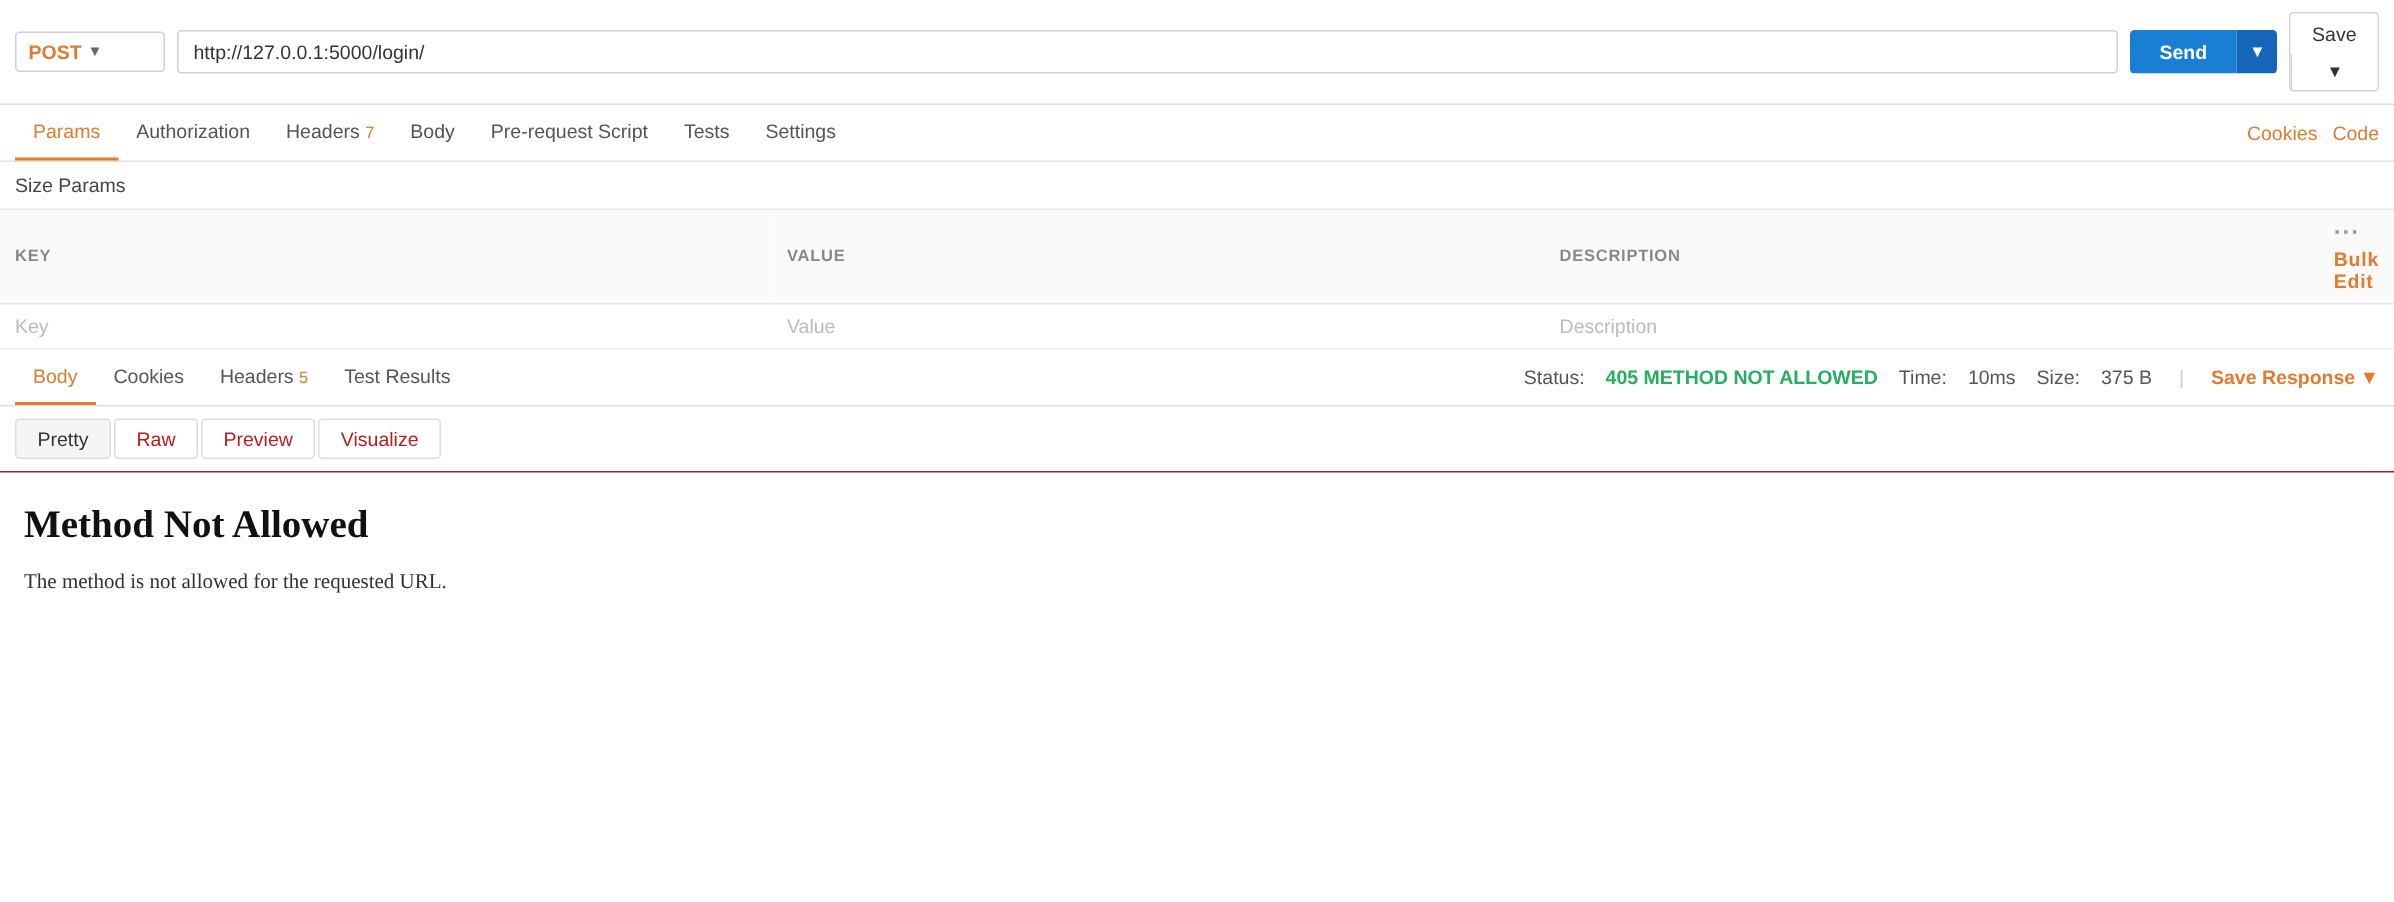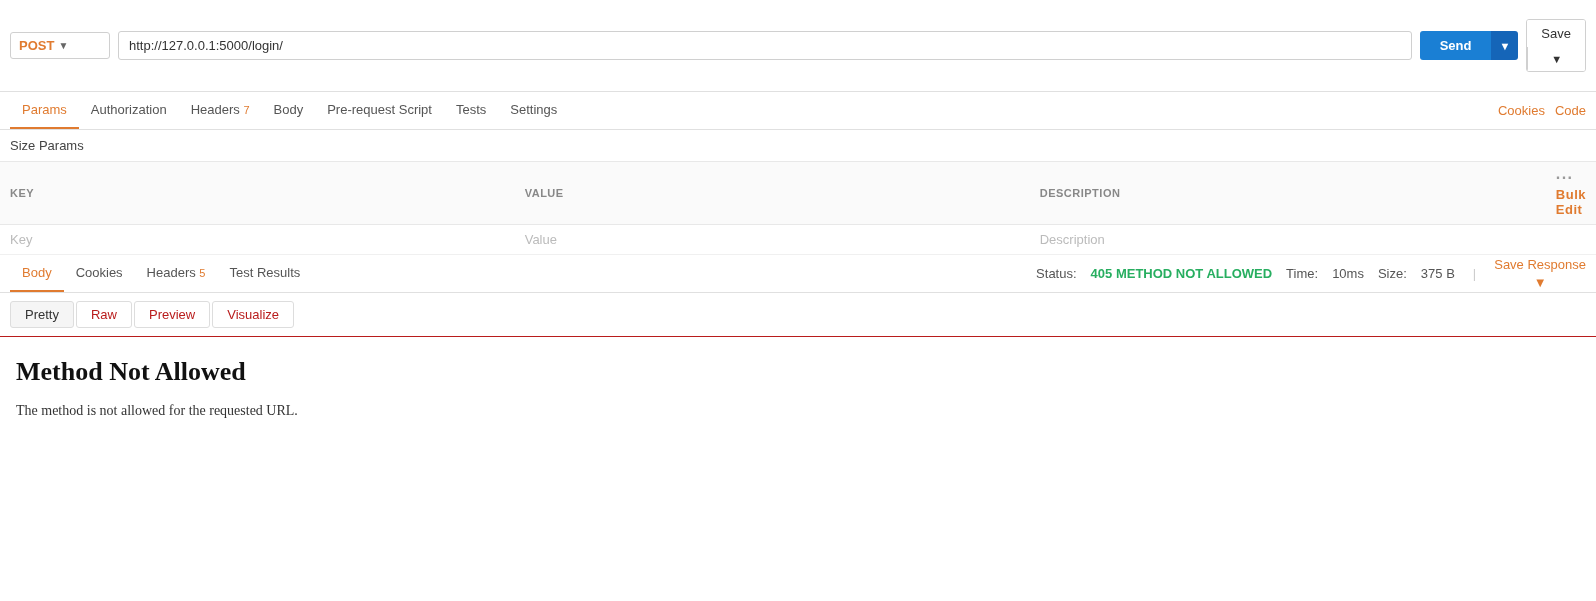--- a/index.html
+++ b/index.html
@@ -2,21 +2,21 @@
 <html><head>
   <meta charset="utf-8">
   <style>
     * { box-sizing: border-box; margin: 0; padding: 0; }
     body { font-family: -apple-system, BlinkMacSystemFont, 'Segoe UI', sans-serif; font-size: 13px; background: #fff; color: #333; }
 
     
     .top-bar {
       display: flex;
       align-items: center;
-      padding: 19px 10px;
+      padding: 8px 10px;
       border-bottom: 1px solid #e0e0e0;
       gap: 8px;
     }
     .method-select {
       display: flex;
       align-items: center;
       border: 1px solid #d0d0d0;
       border-radius: 3px;
       padding: 5px 8px;
       min-width: 100px;
@@ -197,27 +197,26 @@
       color: #555;
     }
     .status-value {
       color: #27ae60;
       font-weight: 600;
     }
     .time-value { color: #555; }
     .size-value { color: #555; }
     .save-response-btn {
       color: #e07b30;
-      font-weight: 400;
+      font-weight: 700;
       cursor: pointer;
       font-size: 13px;
       display: flex;
       align-items: center;
       gap: 3px;
-      flex-direction: column;
     }
     .divider {
       color: #ccc;
       margin: 0 4px;
     }
 
     
     .view-tabs {
       display: flex;
       gap: 2px;

